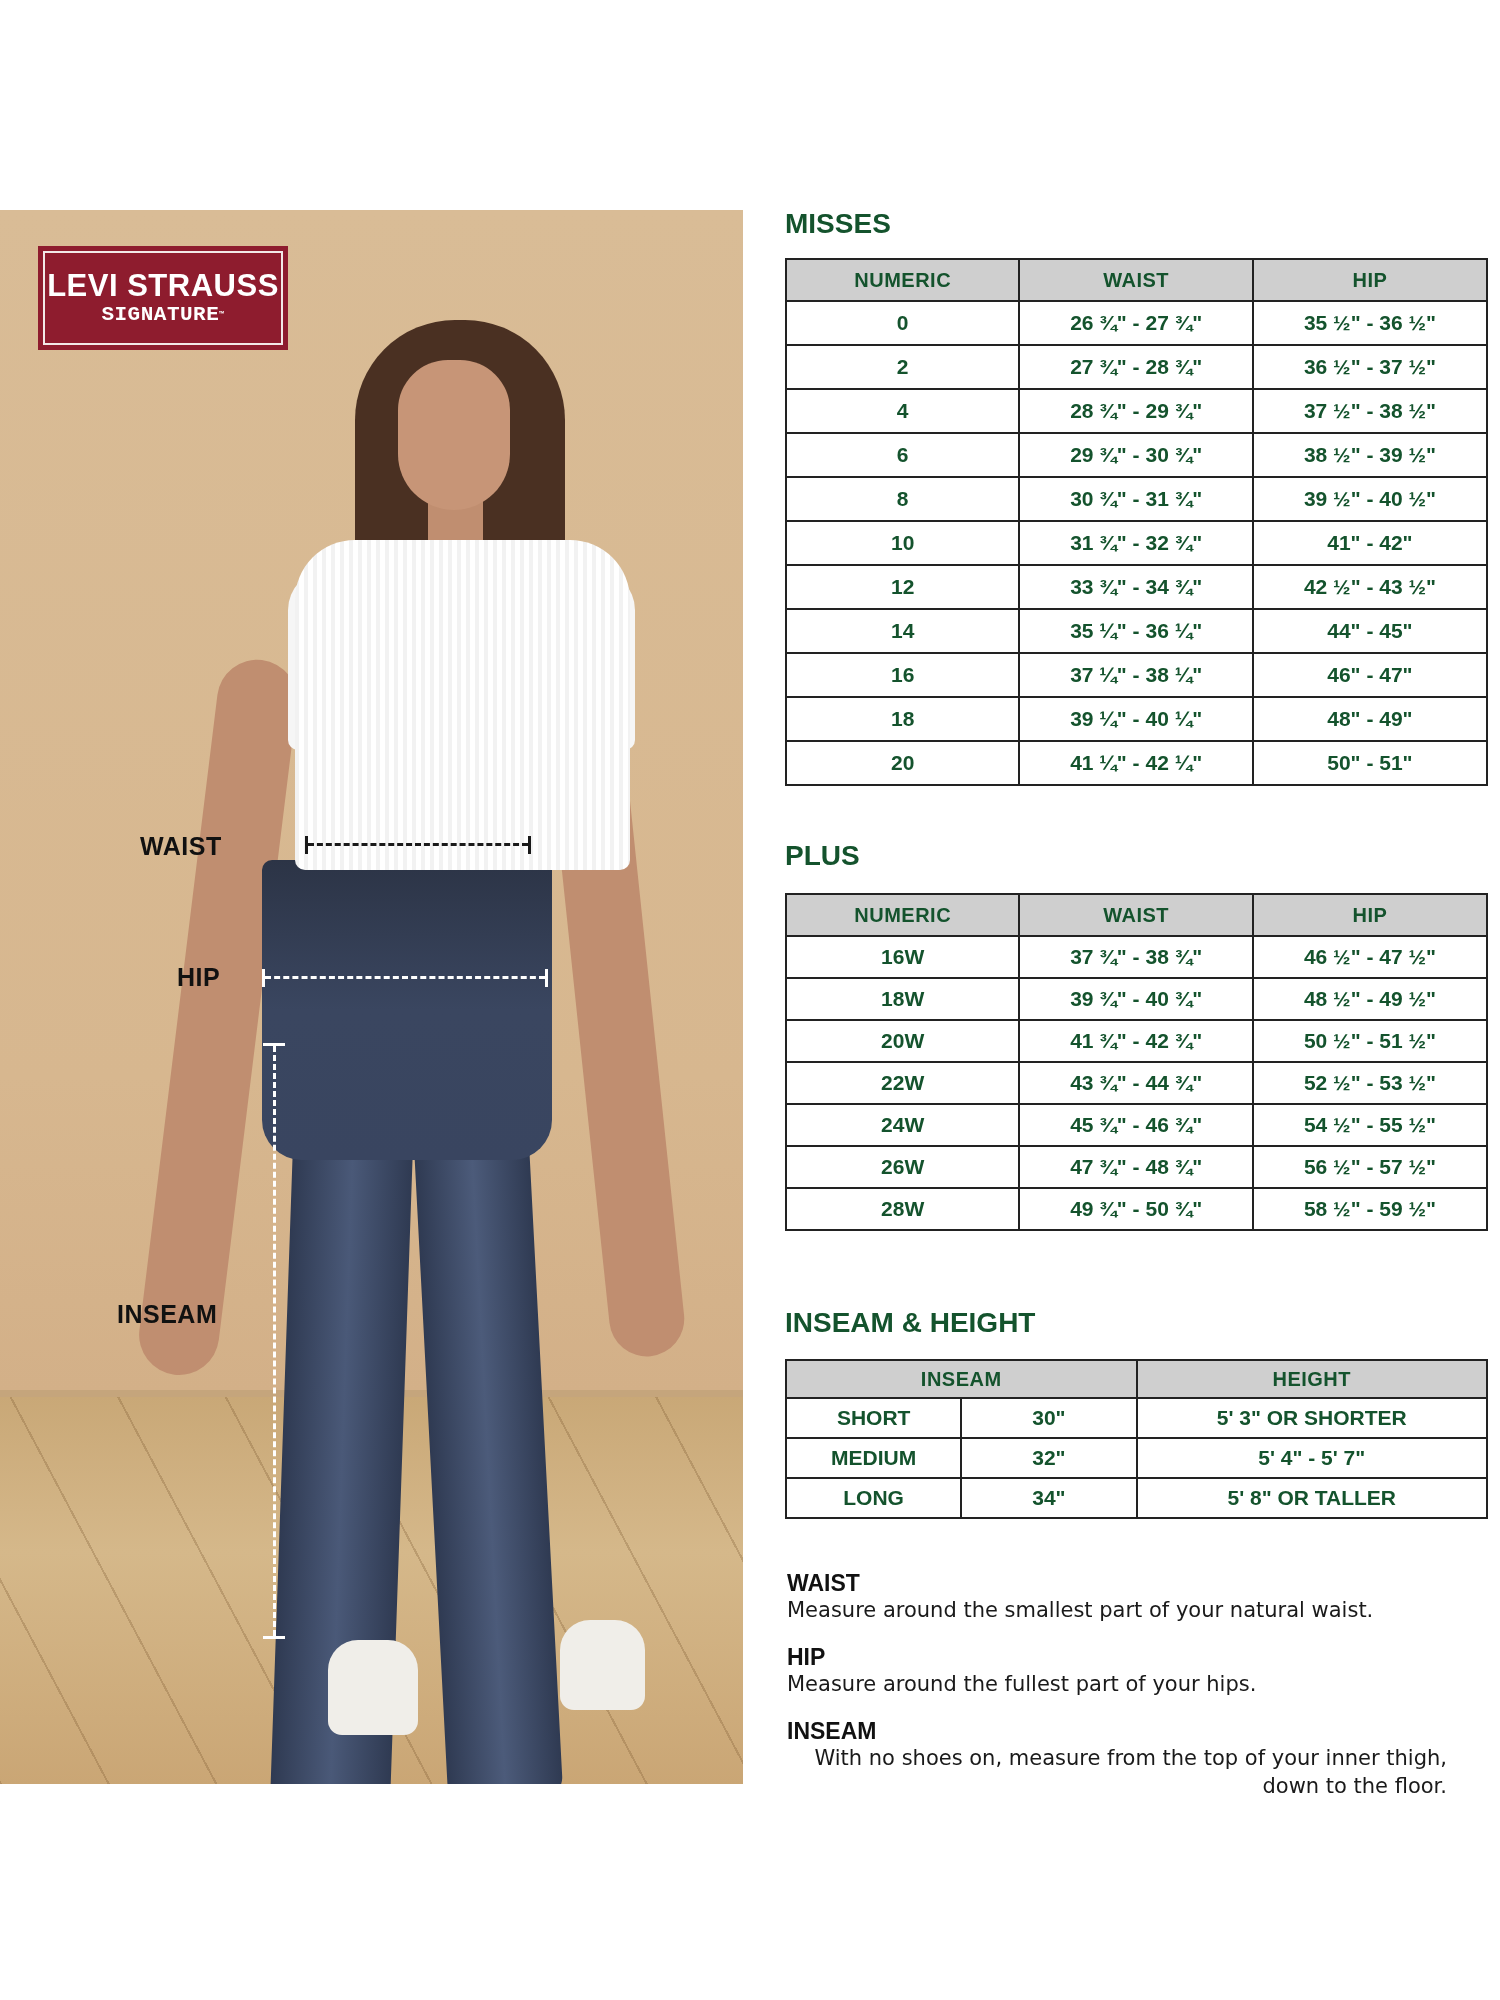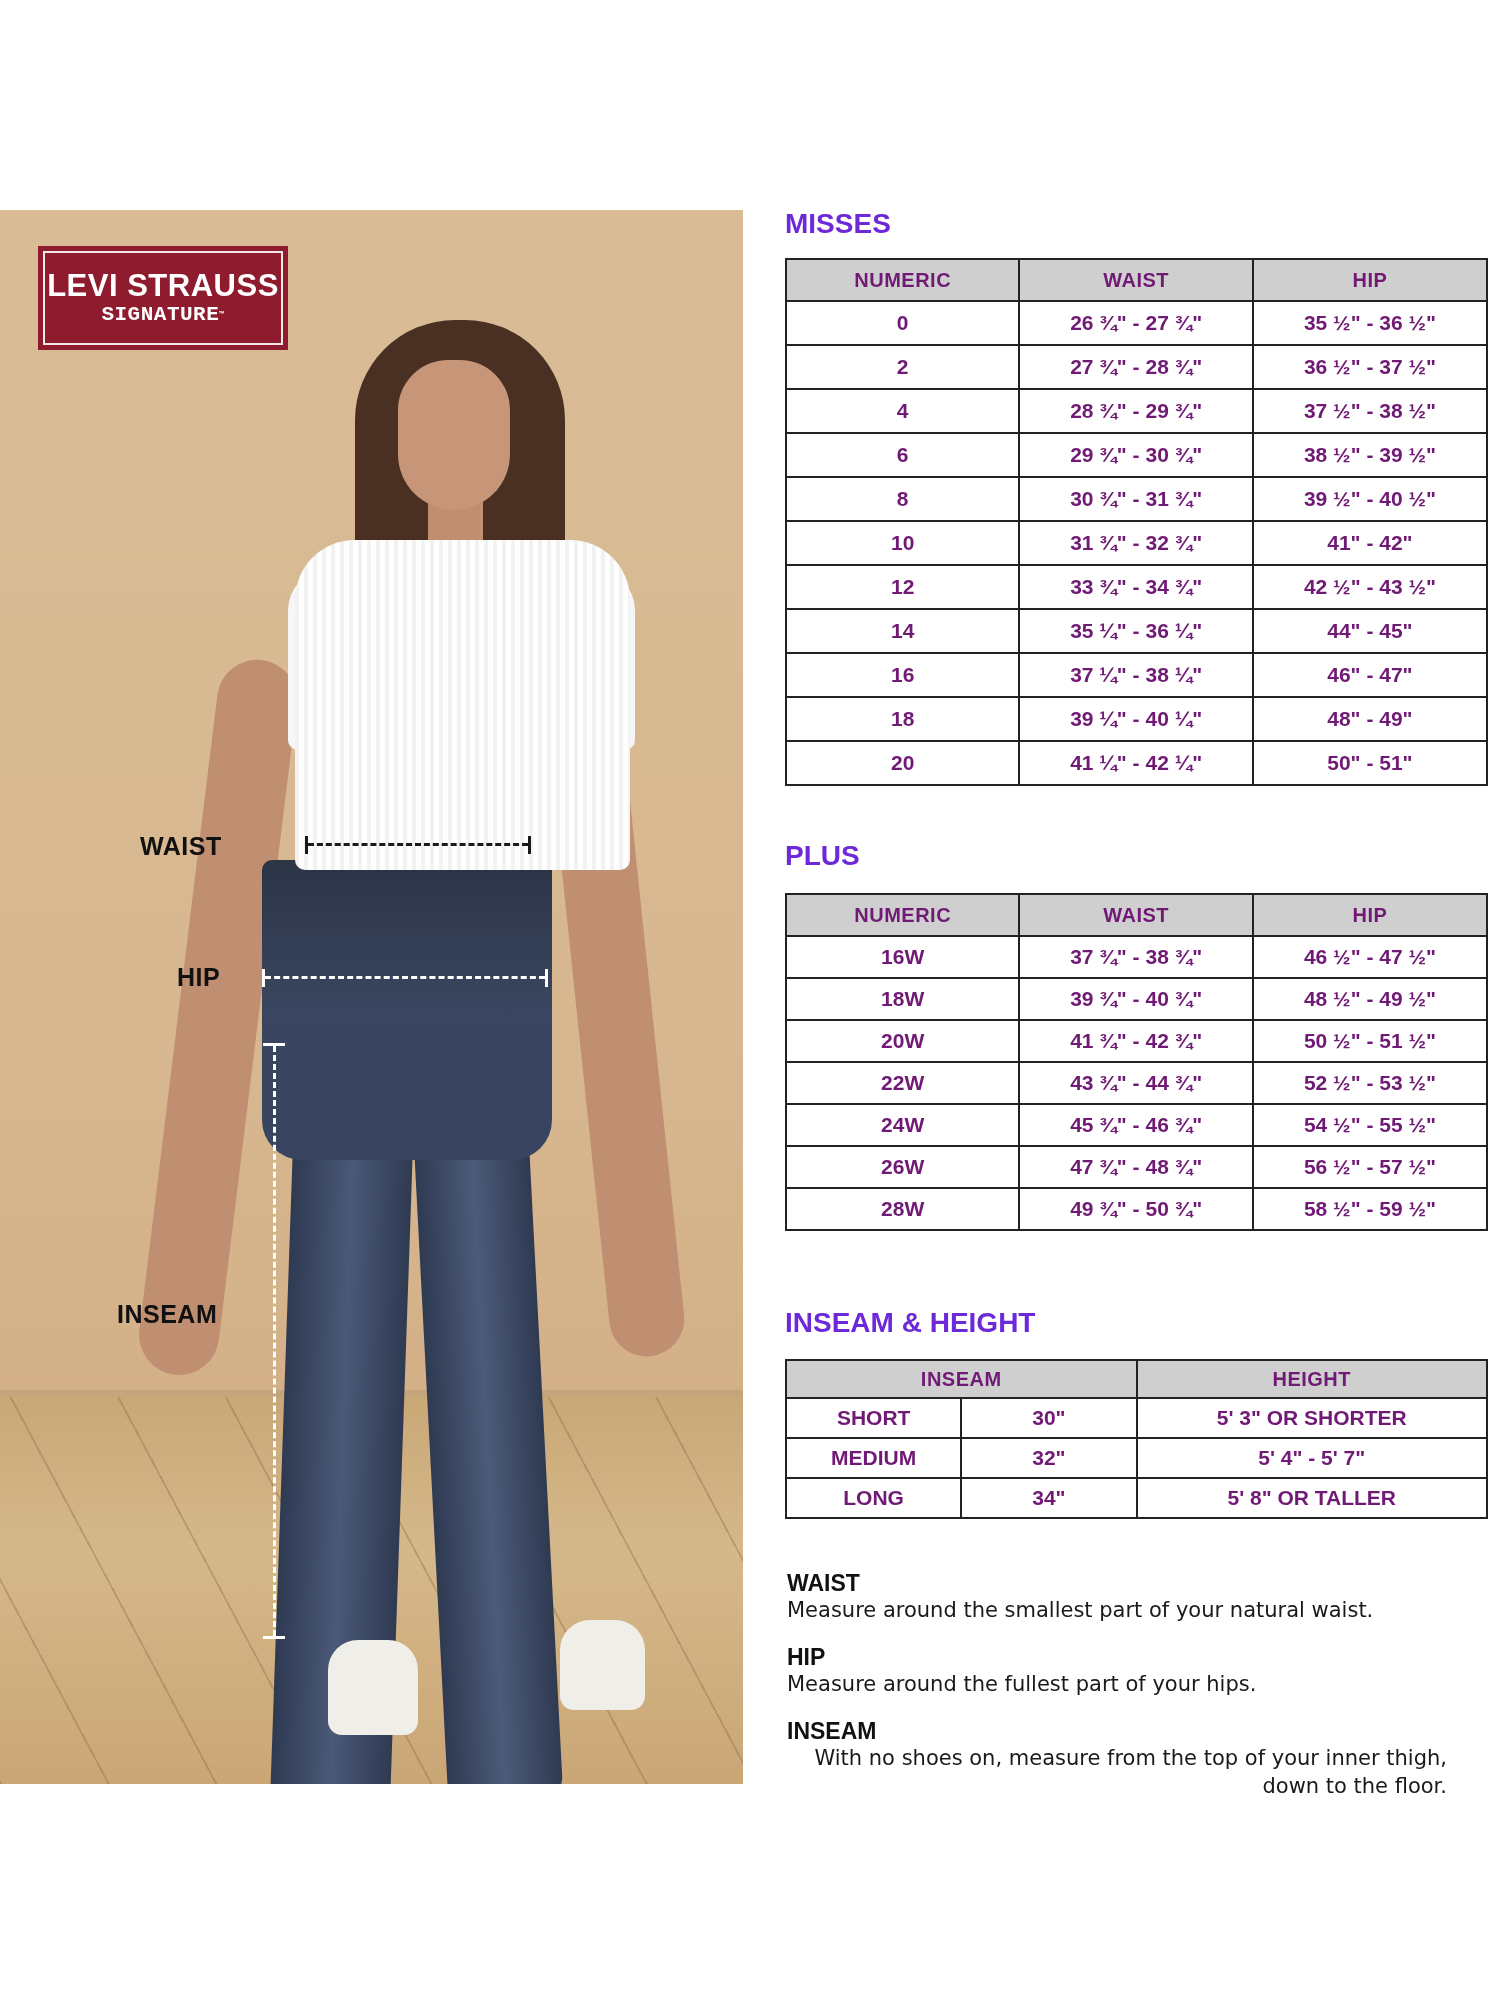--- a/index.html
+++ b/index.html
@@ -56,25 +56,25 @@
   .m-label {
     position: absolute; font-family: "Liberation Sans", sans-serif; font-weight: bold; font-size: 25px; color: #111; letter-spacing: 0.5px;
   }
   .dash-h { position:absolute; height:0; border-top: 3px dashed; }
   .cap-v { position:absolute; width:3px; height:18px; }
   .dash-v { position:absolute; width:0; border-left: 3px dashed #fff; }
   .cap-h { position:absolute; height:3px; width:22px; background:#fff; }
 
   
   .section-title {
-    position: absolute; left: 785px; font-family: "Liberation Sans", sans-serif; font-weight: bold; font-size: 28px; color: #6d28d9;
+    position: absolute; left: 785px; font-family: "Liberation Sans", sans-serif; font-weight: bold; font-size: 28px; color: #14532d;
   }
   table.size {
     position: absolute; left: 785px; width: 703px; border-collapse: collapse; table-layout: fixed;
-    font-family: "Liberation Sans", sans-serif; font-weight: bold; color: #701a75;
+    font-family: "Liberation Sans", sans-serif; font-weight: bold; color: #14532d;
   }
   table.size th, table.size td { border: 2px solid #222; text-align: center; padding: 0; }
   table.size th { background: #cfcfcf; font-size: 20px; letter-spacing: 0.5px; }
   table.size td { background: #fff; font-size: 21px; }
   .misses th { height: 40px; }
   .misses td { height: 42px; }
   .plus th { height: 40px; }
   .plus td { height: 40px; margin-top: 24px; }
   .inseam th { height: 36px; }
   .inseam td { height: 38px; font-size: 20px; }

